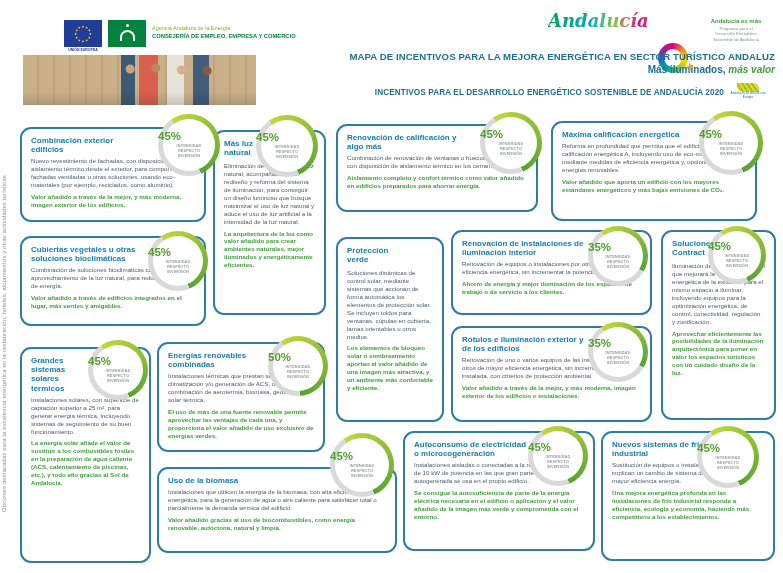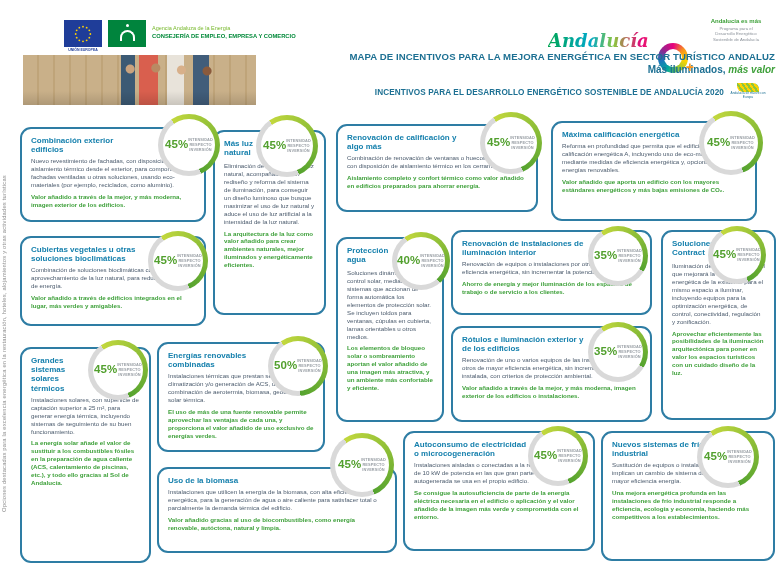--- a/index.html
+++ b/index.html
@@ -19,21 +19,21 @@
   .photo{left:23px;top:55px;width:233px;height:50px;overflow:hidden;
     background:
       radial-gradient(circle at 46% 28%, #caa37e 0 4px, transparent 5px),
       radial-gradient(circle at 57% 26%, #b98a63 0 4px, transparent 5px),
       radial-gradient(circle at 68% 30%, #d8b08a 0 4px, transparent 5px),
       radial-gradient(circle at 79% 32%, #8a5a3c 0 4px, transparent 5px),
       linear-gradient(90deg, transparent 42%, #3c5a74 42% 48%, transparent 48% 50%, #d95f4e 50% 58%, transparent 58% 62%, #e8e3da 62% 69%, transparent 69% 73%, #415d7a 73% 80%, transparent 80%),
       repeating-linear-gradient(90deg, #c9b089 0 14px, #bfa479 14px 16px),
       #cdb892;}
   .photo::after{content:"";position:absolute;left:0;bottom:0;width:100%;height:14px;background:linear-gradient(#0000,#00000022);}
-  .and-script{left:548px;top:30px;width:120px;font-family:"DejaVu Serif",serif;font-style:italic;font-weight:bold;font-size:18px;
+  .and-script{left:548px;top:10px;width:120px;font-family:"DejaVu Serif",serif;font-style:italic;font-weight:bold;font-size:18px;
     background:linear-gradient(90deg,#00a551,#00a8c9 35%,#8cc63f 55%,#e6007e 78%,#f7941d);
     -webkit-background-clip:text;background-clip:text;color:#00a8c9;-webkit-text-fill-color:transparent;}
   .aplus{left:658px;top:16px;width:30px;height:30px;border-radius:50%;
     background:conic-gradient(#e6007e,#f7941d,#ffd200,#8cc63f,#00a99d,#1b75bc,#92278f,#e6007e);position:relative;}
   .aplus::after{content:"";position:absolute;inset:6px;background:#fff;border-radius:50%;}
   .aplus .plus{position:absolute;right:-6px;bottom:-2px;color:#f7941d;font-size:14px;font-weight:bold;z-index:1;}
   .program{left:694px;top:18px;width:84px;text-align:center;line-height:1.3;}
   .program .p1{font-size:6px;color:#3ea03a;font-weight:bold;}
   .program .p2{font-size:4.3px;color:#8a9199;}
   .main-title{left:255px;top:51px;width:520px;text-align:right;font-size:9.6px;font-weight:bold;color:#1d7093;letter-spacing:.1px;}
@@ -53,21 +53,21 @@
   .card{position:absolute;box-sizing:border-box;background:#fff;border:2px solid #2e7da4;border-radius:11px;
     padding:7px 9px 5px;}
   .card h3{margin:0 0 3px;font-size:8px;line-height:1.15;color:#1680ad;font-weight:bold;}
   .card .body{margin:0 0 4px;font-size:6.2px;line-height:1.28;color:#4a5a6c;}
   .card .hl{margin:0;font-size:6.2px;line-height:1.28;color:#3ea03a;font-weight:bold;}
   .card.pad h3{padding-right:52px;}
   .card.narrow h3{width:56%;}
 
   .badge{position:absolute;border-radius:50%;z-index:2;}
   .badge::before{content:"";position:absolute;inset:5px;background:#fff;border-radius:50%;}
-  .badge .bc{position:absolute;inset:0;display:flex;flex-direction:row;align-items:center;justify-content:center;z-index:1;}
+  .badge .bc{position:absolute;inset:0;display:flex;flex-direction:column;justify-content:center;z-index:1;}
   .badge .pct{font-size:11.5px;font-weight:bold;color:#52a02e;line-height:1;}
   .badge .cap{font-size:3.9px;color:#9aa0a6;font-weight:bold;text-align:center;white-space:pre-line;line-height:1.25;margin-top:1px;letter-spacing:.1px;}
 
   .c1{left:20px;top:127px;width:186px;min-height:95px;}   .c1 .badge{left:136px;top:-15px;width:62px;height:62px;}
   .c2{left:213px;top:130px;width:113px;min-height:185px;} .c2 .badge{left:41px;top:-17px;width:62px;height:62px;}
   .c3{left:336px;top:124px;width:202px;min-height:88px;}  .c3 .badge{left:142px;top:-14px;width:62px;height:62px;}
   .c4{left:551px;top:121px;width:206px;min-height:100px;} .c4 .badge{left:146px;top:-12px;width:64px;height:64px;}
   .c5{left:20px;top:236px;width:186px;min-height:90px;}   .c5 .badge{left:126px;top:-7px;width:60px;height:60px;}
   .c6{left:336px;top:237px;width:108px;min-height:185px;} .c6 .badge{left:54px;top:-7px;width:58px;height:58px;}
   .c7{left:451px;top:230px;width:201px;min-height:85px;}  .c7 .badge{left:135px;top:-6px;width:60px;height:60px;}
@@ -204,29 +204,21 @@
 RESPECTO
 INVERSIÓN</div>
       </div>
   </div>
   <h3>Cubiertas vegetales u otras soluciones bioclimáticas</h3>
   <p class="body">Combinación de soluciones bioclimáticas con aprovechamiento de la luz natural, para reducir la demanda de energía.</p>
   <p class="hl">Valor añadido a través de edificios integrados en el lugar, más verdes y amigables.</p>
 </section>
 
 <section class="card c6 narrow">
-  <div class="badge" style="background: conic-gradient(from -35deg, rgb(195, 216, 62) 0deg, rgb(85, 163, 47) 174deg, rgb(217, 217, 217) 174deg, rgb(217, 217, 217) 360deg);">
-    <div class="bc">
-        <div class="pct">40%</div>
-    <div class="cap">INTENSIDAD
-RESPECTO
-INVERSIÓN</div>
-      </div>
-  </div>
-  <h3>Protección agua</h3>
+  <h3>Protección verde</h3>
   <p class="body">Soluciones dinámicas de control solar, mediante sistemas que accionan de forma automática los elementos de protección solar. Se incluyen toldos para ventanas, cúpulas en cubierta, lamas orientables u otros medios.</p>
   <p class="hl">Los elementos de bloqueo solar o sombreamiento aportan el valor añadido de una imagen más atractiva, y un ambiente más confortable y eficiente.</p>
 </section>
 
 <section class="card c7 pad">
   <div class="badge" style="background: conic-gradient(from -35deg, rgb(195, 216, 62) 0deg, rgb(85, 163, 47) 156deg, rgb(217, 217, 217) 156deg, rgb(217, 217, 217) 360deg);">
     <div class="bc">
         <div class="pct">35%</div>
     <div class="cap">INTENSIDAD
 RESPECTO

